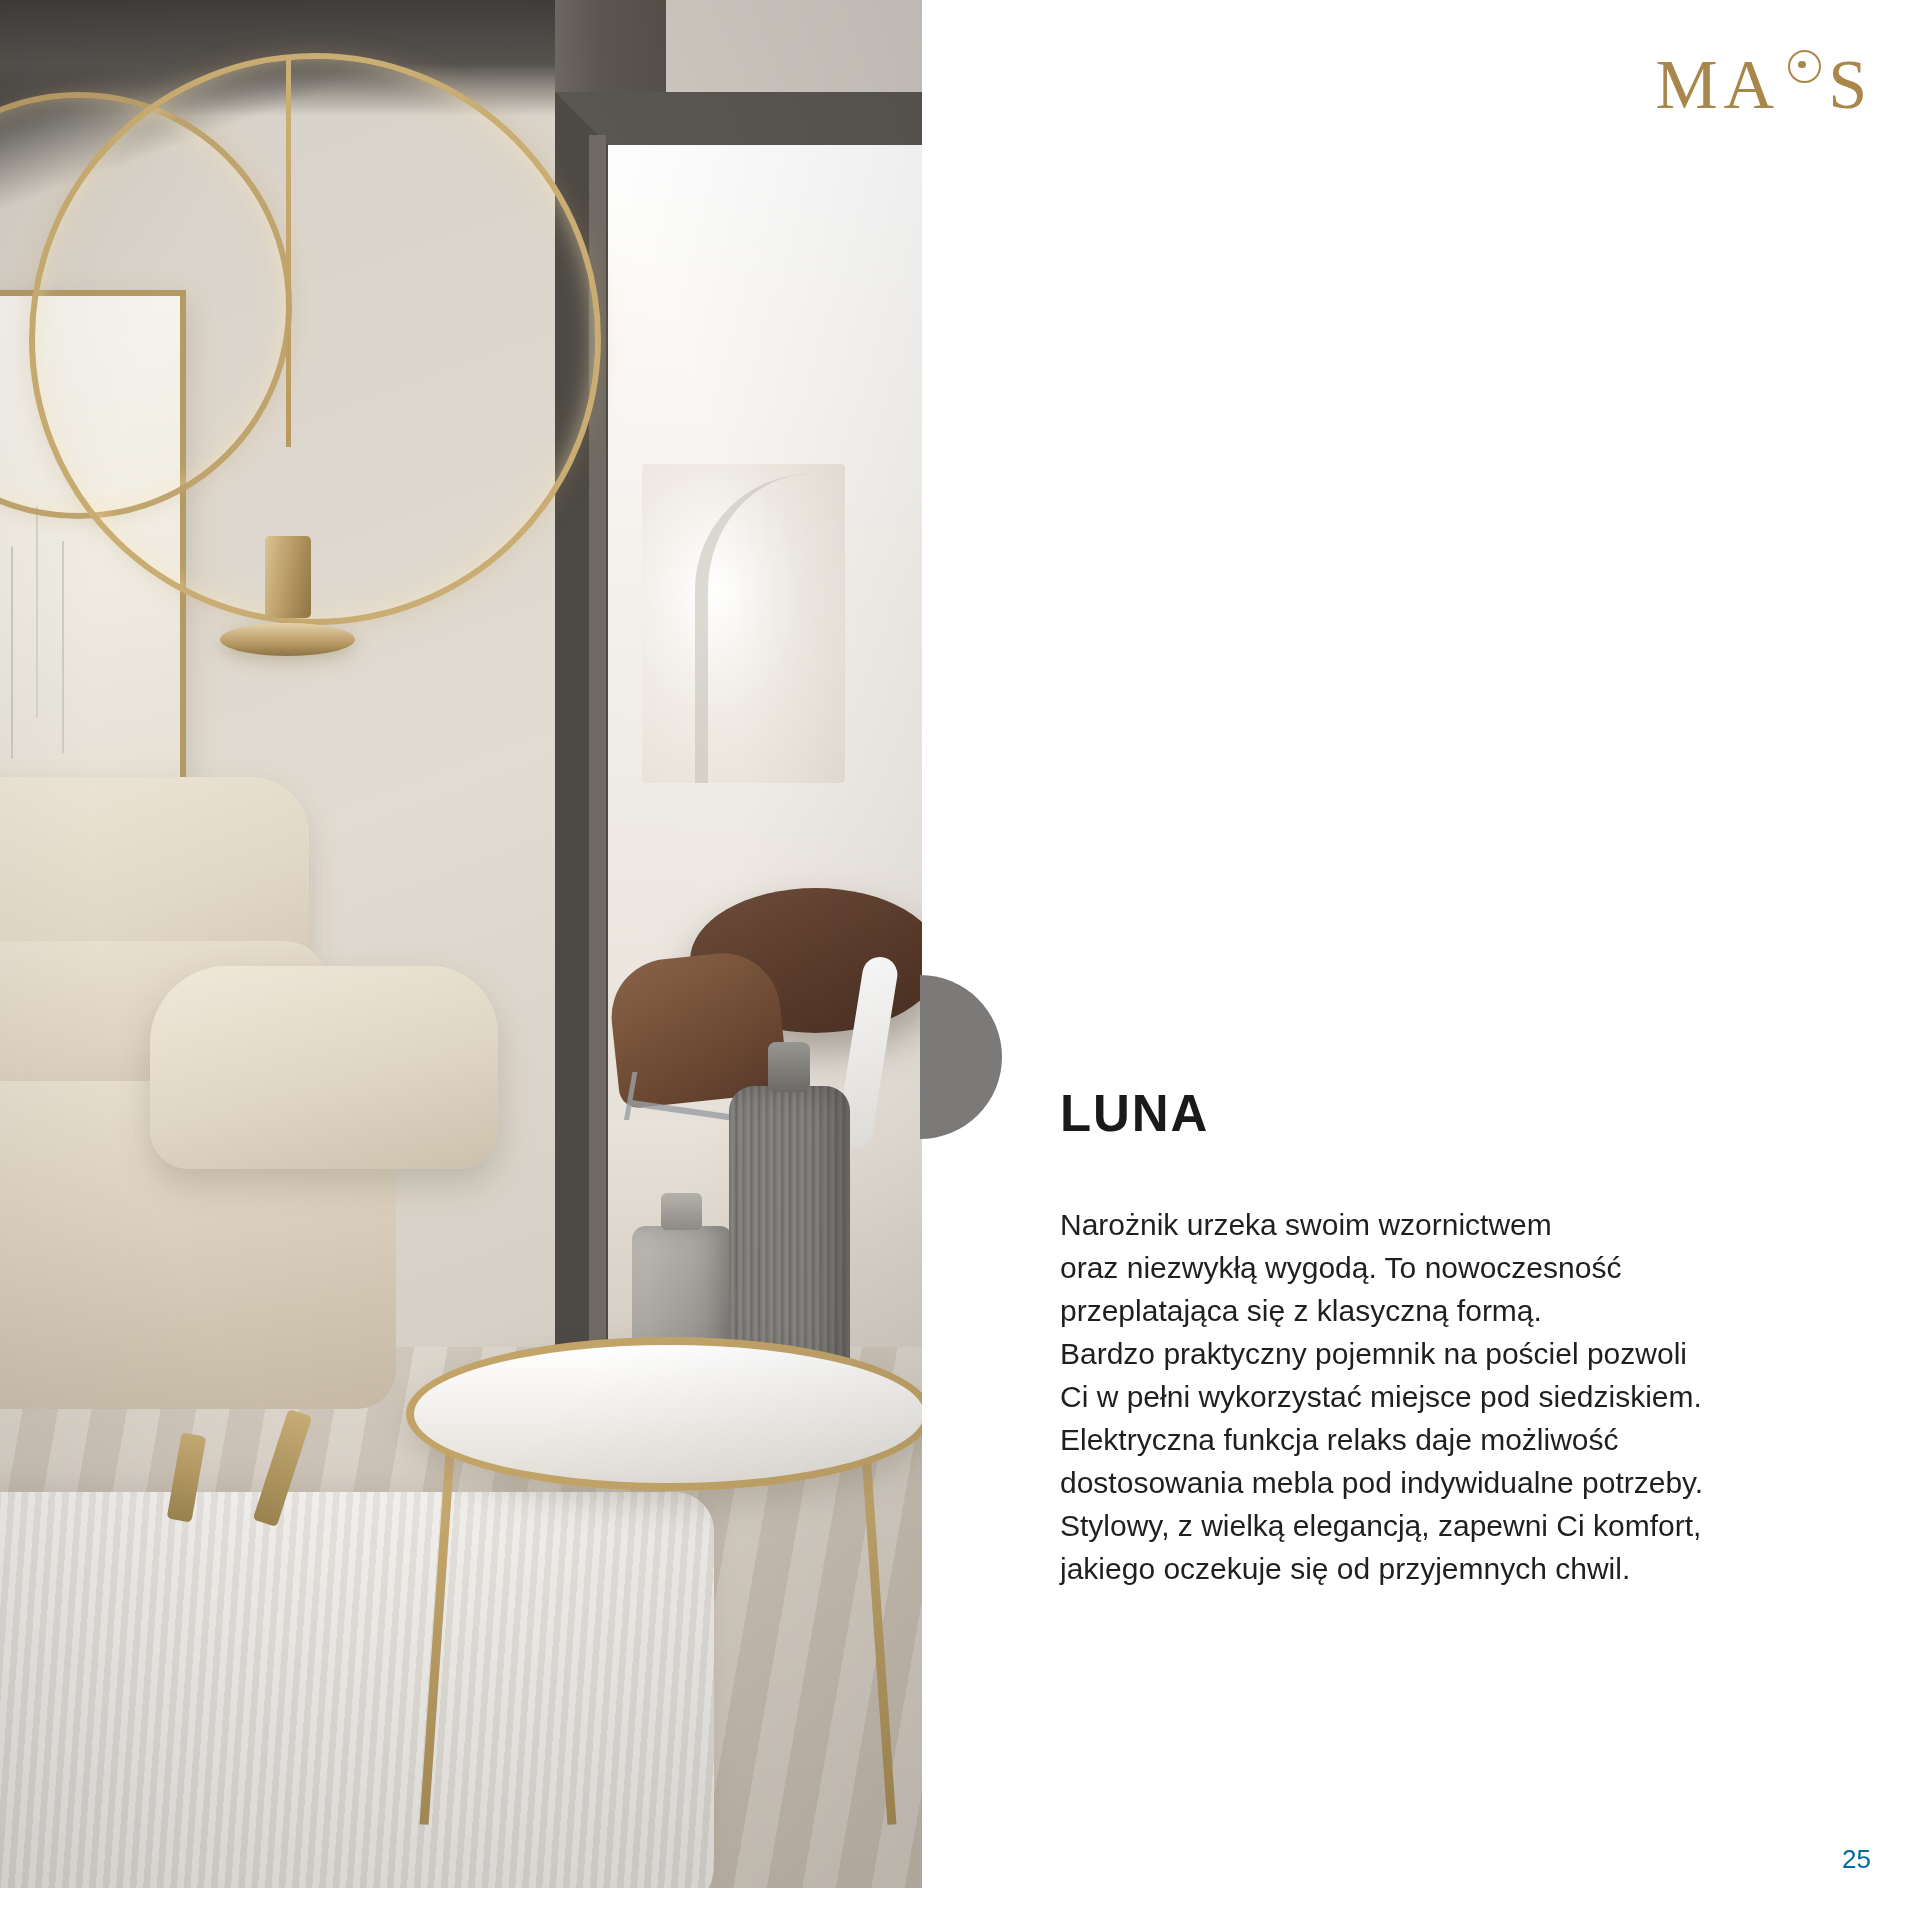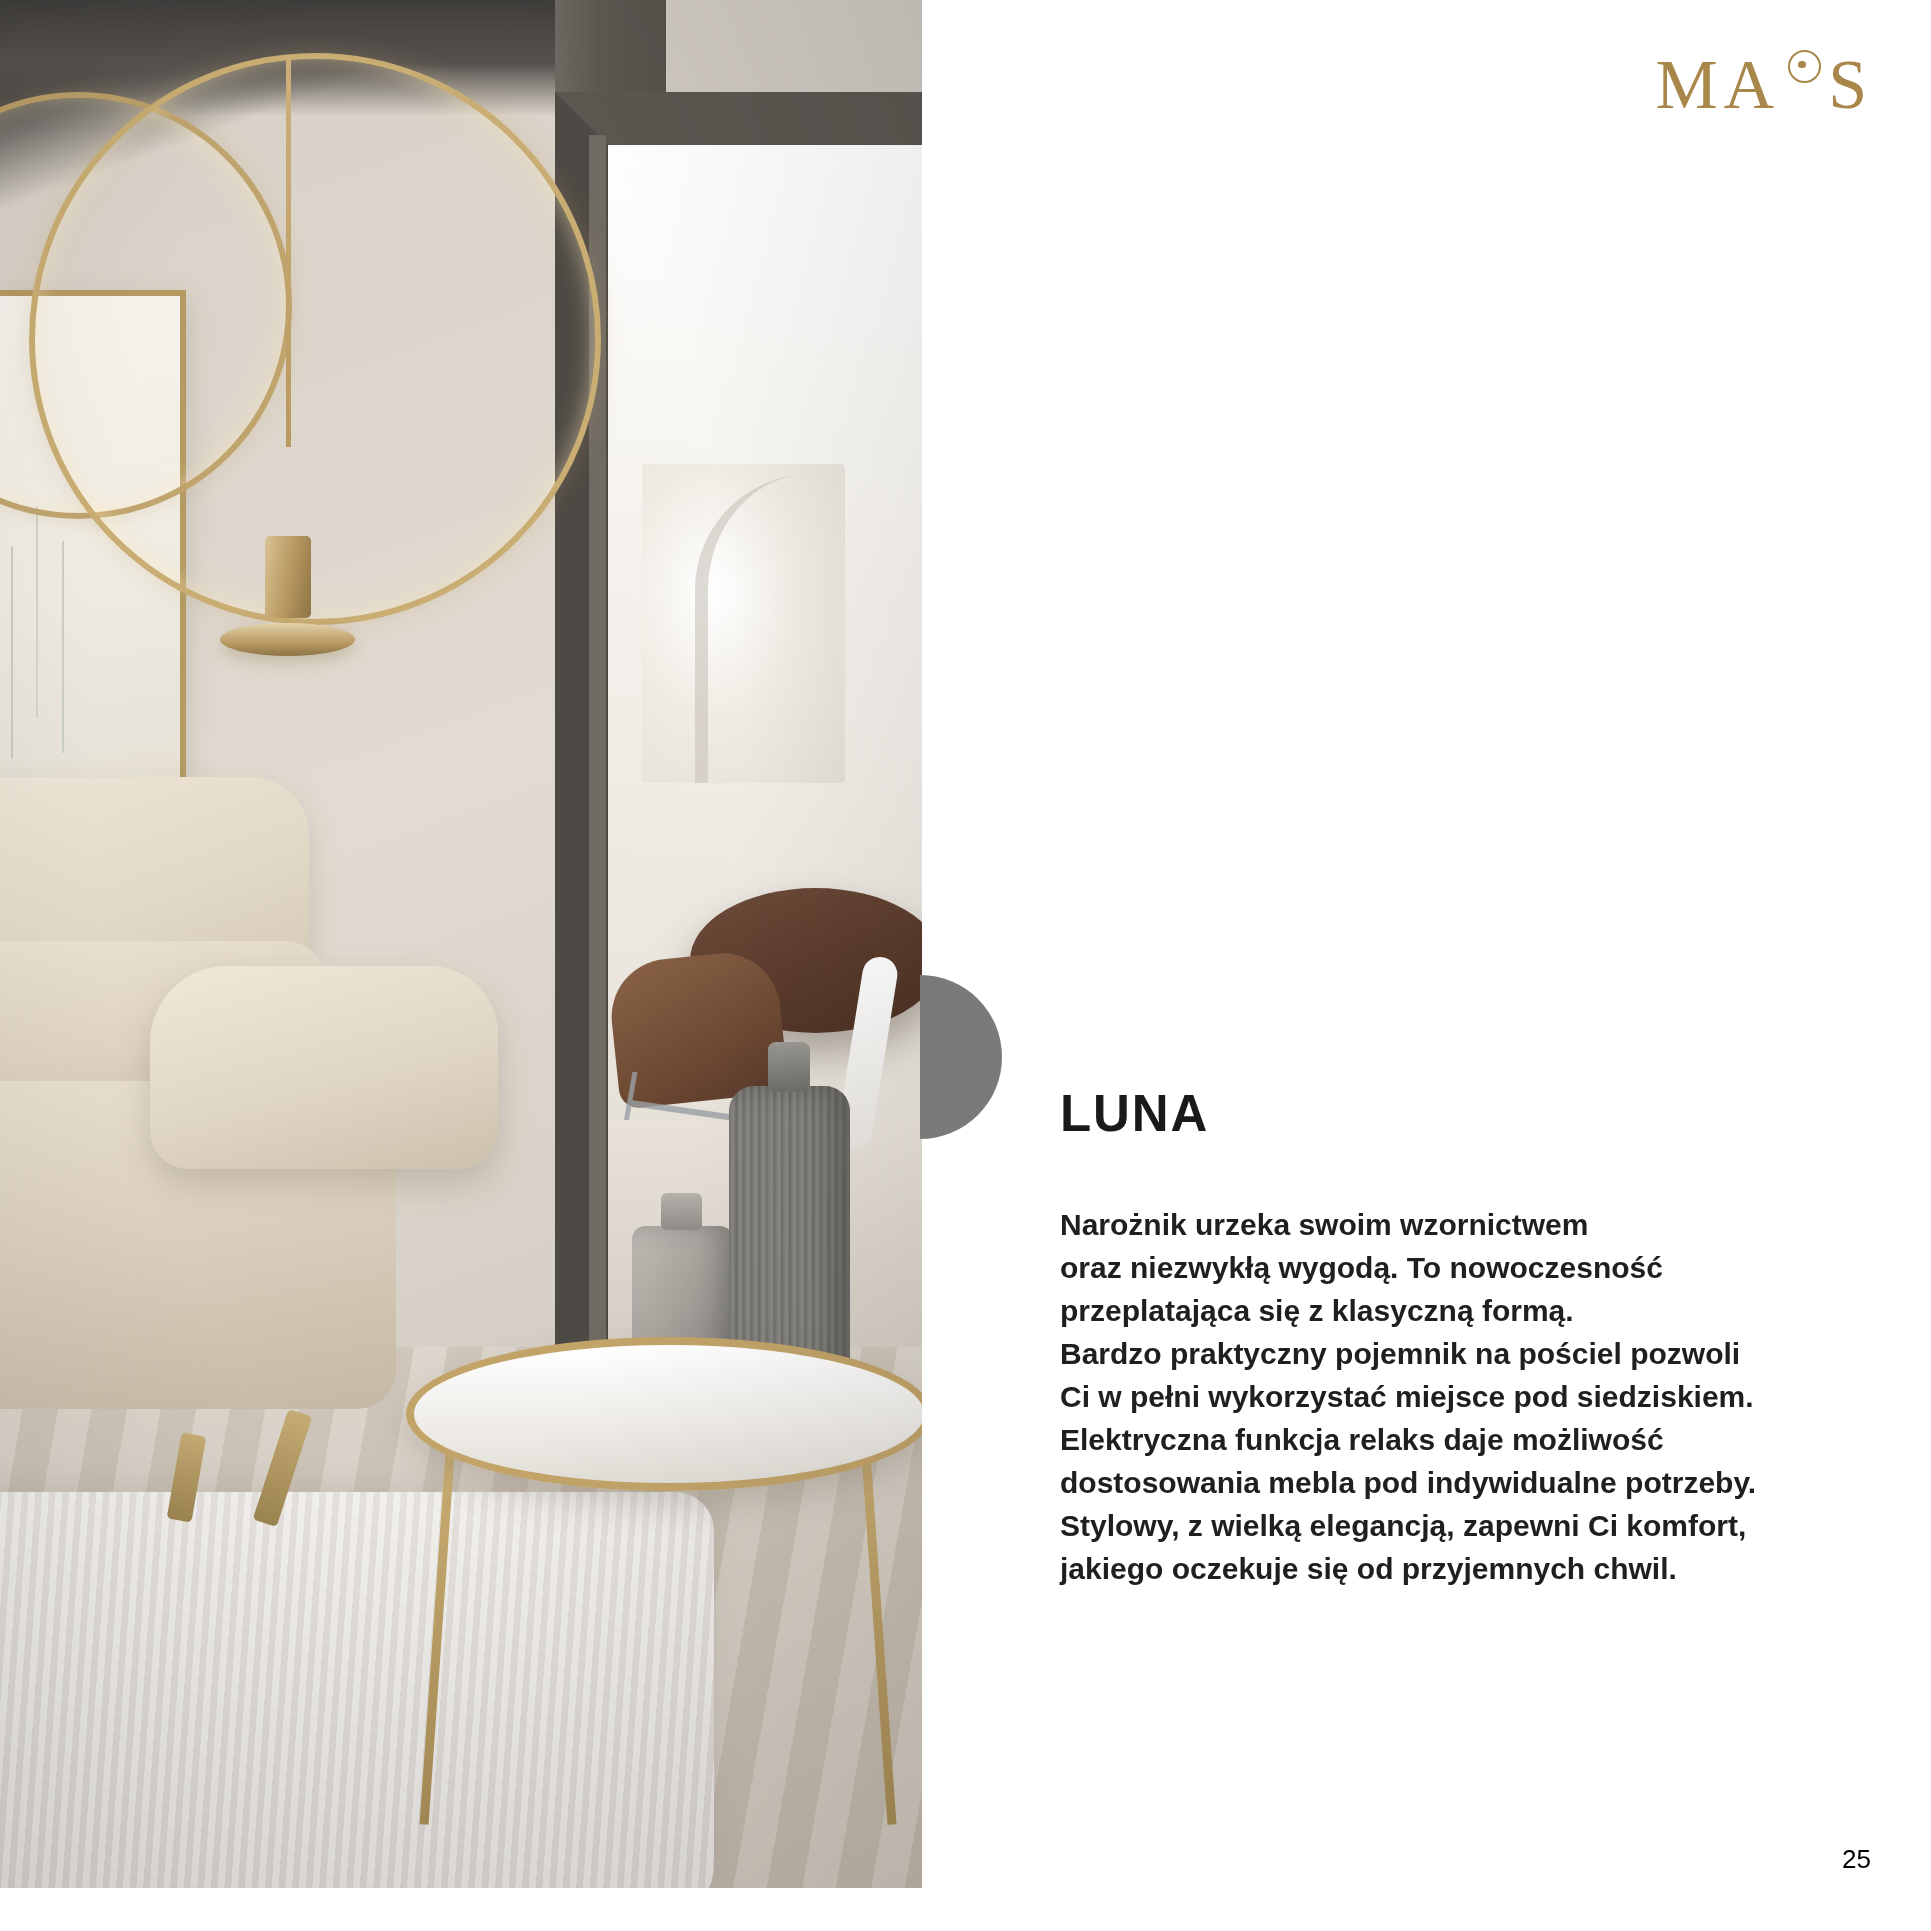--- a/index.html
+++ b/index.html
@@ -380,29 +380,28 @@
 
   .product-desc {
     position: absolute;
     left: 1060px;
     top: 1173px;
     width: 763px;
     font-size: 30px;
     line-height: 43px;
     color: #1f1f1f;
     white-space: pre-line;
-    font-weight: bold;
   }
 
   .page-number {
     position: absolute;
     right: 60px;
     bottom: 56px;
     font-size: 26px;
-    color: #000000;
+    color: #0369a1;
     margin-left: 32px;
   }
 </style>
 </head>
 <body>
 
 <div class="page">
 
   <div class="photo-panel">
     <div class="wall-left"></div>

